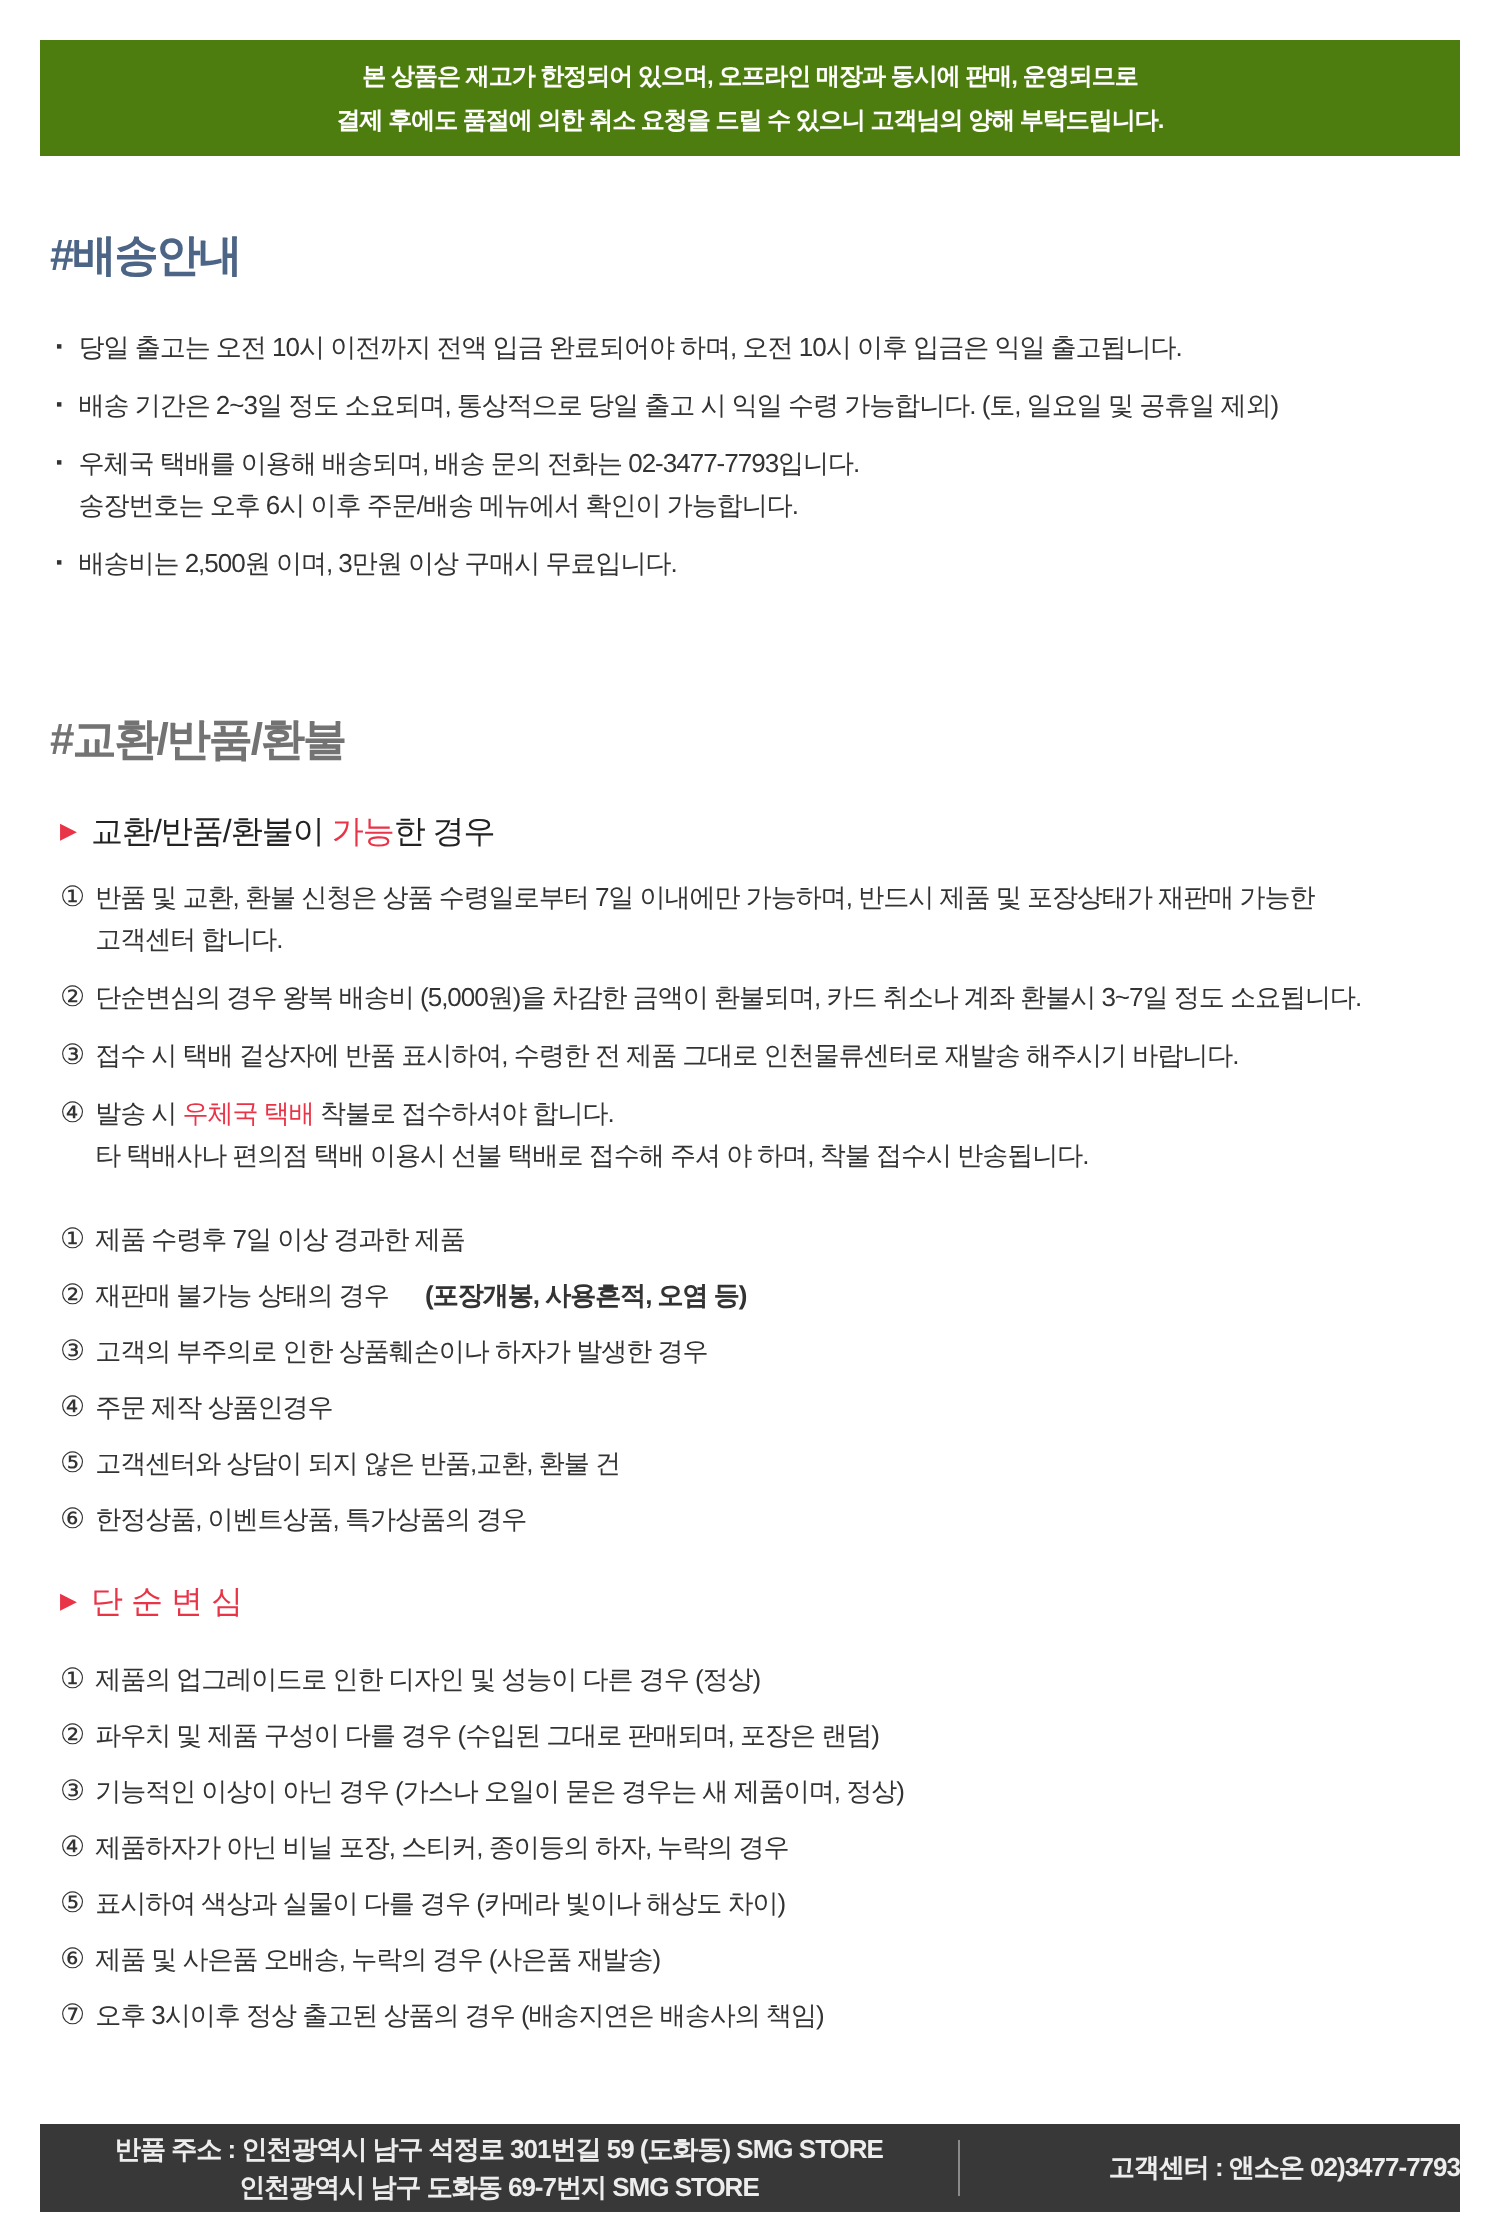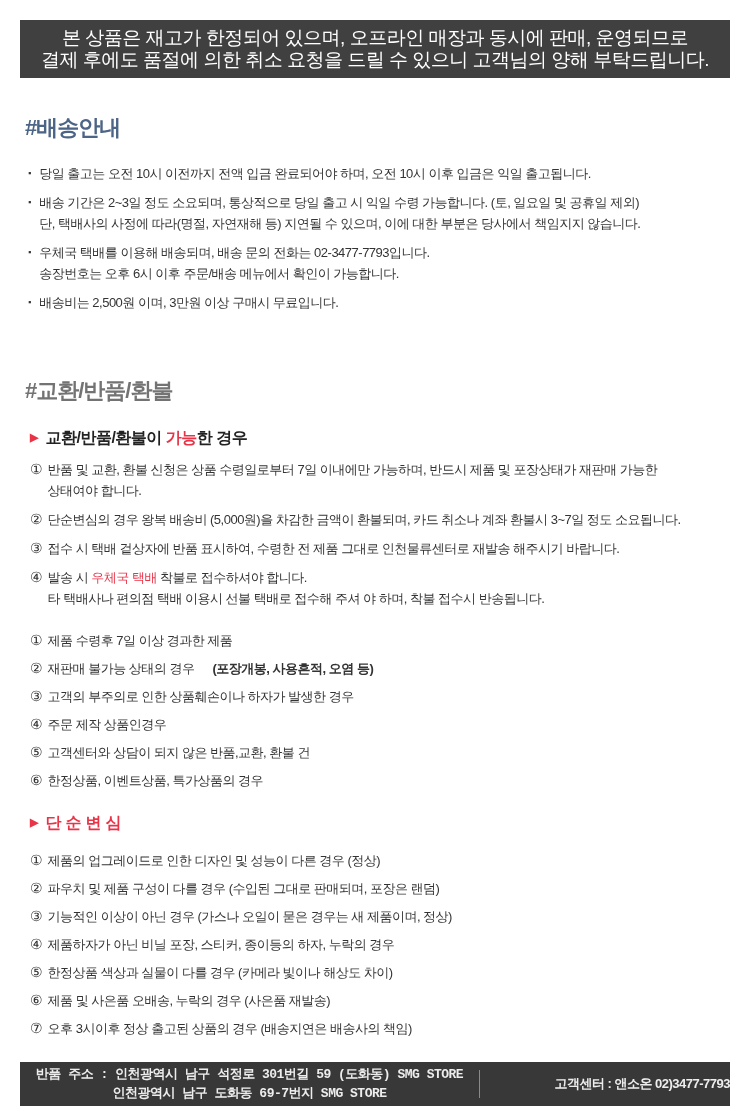--- a/index.html
+++ b/index.html
@@ -4,22 +4,22 @@
 <style>
   html,body { margin:0; padding:0; }
   body {
     width:750px; height:1110px; background:#ffffff; overflow:hidden;
     font-family:"Liberation Sans", sans-serif; color:#333333; position:relative;
   }
   .page { position:relative; width:750px; height:1110px; }
 
   
   .banner {
-    margin:20px 20px 0 20px; background:#404040; color:#ffffff;
-    text-align:center; font-weight:normal; font-size:19px; line-height:22px;
+    margin:20px 20px 0 20px; background:#4d7c0f; color:#ffffff;
+    text-align:center; font-weight:bold; font-size:12px; line-height:22px;
     padding:7px 0 7px 0; letter-spacing:-0.5px;
   }
 
   
   h1 { margin:0; font-weight:800; font-size:22px; line-height:36px; letter-spacing:-1px; }
   .h-blue { color:#4c6485; margin:32px 0 0 25px; }
   .h-red  { color:#737373; margin:60px 0 0 25px; }
 
   
   .bullets { margin:17px 12px 0 28px; }
@@ -27,40 +27,40 @@
   .b-item.two { margin-bottom:8px; }
   .sq { font-size:9px; line-height:21px; margin-right:8px; color:#333333; flex:0 0 auto; }
   .line { font-size:13px; line-height:21px; letter-spacing:-0.5px; white-space:nowrap; }
 
   
   .subsec { margin-left:30px; margin-right:12px; }
   .subsec.possible   { margin-top:17px; }
   .subsec.impossible { margin-top:21px; }
   .subsec.simple     { margin-top:20px; }
   .subhead {
-    font-size:16px; line-height:22px; font-weight:bold; color:#222222;
+    font-size:16px; line-height:22px; font-weight:normal; color:#222222;
     letter-spacing:-0.5px; margin-bottom:10px; white-space:nowrap;
   }
   .subsec.impossible .subhead { margin-bottom:4px; }
   .subsec.simple .subhead { margin-bottom:16px; letter-spacing:4px; color:#e93448; }
   .arrow { color:#e93448; font-size:11px; margin-right:7px; vertical-align:2px; letter-spacing:0; }
   .red { color:#e93448; }
   .bld { font-weight:bold;margin-left:15px; }
 
   .n-item { display:flex; margin-bottom:7px; }
   .subsec.possible .n-item { margin-bottom:8px; }
   .num { font-size:14px; line-height:21px; margin-right:5px; flex:0 0 auto; }
 
   
   .footer {
     position:absolute; left:20px; right:20px; top:1042px; height:44px;
     background:#383838; color:#ededed; display:flex; align-items:center;
     font-weight:bold; font-size:13px; letter-spacing:-0.5px;
   }
-  .f-left { flex:1 1 auto; text-align:center; line-height:19px; white-space:nowrap;font-family:Liberation Mono, monospace; }
+  .f-left { flex:1 1 auto; text-align:center; line-height:19px; white-space:nowrap; }
   .f-div { flex:0 0 auto; width:1px; height:28px; background:#8a8a8a; }
   .f-right { flex:0 0 auto; width:250px; text-align:right; white-space:nowrap; }
 </style>
 </head>
 <body>
 
 <div class="page">
 
   <div class="banner">
     <div>본 상품은 재고가 한정되어 있으며, 오프라인 매장과 동시에 판매, 운영되므로</div>
@@ -73,21 +73,20 @@
     <div class="b-item">
       <span class="sq">▪</span>
       <div>
           <div class="line">당일 출고는 오전 10시 이전까지 전액 입금 완료되어야 하며, 오전 10시 이후 입금은 익일 출고됩니다.</div>
         </div>
     </div>
     <div class="b-item two">
       <span class="sq">▪</span>
       <div>
         <div class="line">배송 기간은 2~3일 정도 소요되며, 통상적으로 당일 출고 시 익일 수령 가능합니다. (토, 일요일 및 공휴일 제외)</div>
-        <div class="line">단, 택배사의 사정에 따라(명절, 자연재해 등) 지연될 수 있으며, 이에 대한 부분은 당사에서 책임지지 않습니다.</div>
       </div>
     </div>
     <div class="b-item two">
       <span class="sq">▪</span>
       <div>
         <div class="line">우체국 택배를 이용해 배송되며, 배송 문의 전화는 02-3477-7793입니다.</div>
         <div class="line">송장번호는 오후 6시 이후 주문/배송 메뉴에서 확인이 가능합니다.</div>
       </div>
     </div>
     <div class="b-item">
@@ -101,21 +100,21 @@
   <h1 class="h-red">#교환/반품/환불</h1>
 
   <div class="subsec possible">
     <div class="subhead">
       <span class="arrow">▶</span><span>교환/반품/환불이 </span><span class="red">가능</span><span>한 경우</span>
     </div>
     <div class="n-item">
       <span class="num">①</span>
       <div>
         <div class="line">반품 및 교환, 환불 신청은 상품 수령일로부터 7일 이내에만 가능하며, 반드시 제품 및 포장상태가 재판매 가능한</div>
-        <div class="line">상태여야 합니다.</div>
+        <div class="line">고객센터 합니다.</div>
       </div>
     </div>
     <div class="n-item">
       <span class="num">②</span>
       <div>
           <div class="line">단순변심의 경우 왕복 배송비 (5,000원)을 차감한 금액이 환불되며, 카드 취소나 계좌 환불시 3~7일 정도 소요됩니다.</div>
         </div>
     </div>
     <div class="n-item">
       <span class="num">③</span>
@@ -174,21 +173,21 @@
     <div class="n-item">
       <span class="num">③</span>
       <div class="line">기능적인 이상이 아닌 경우 (가스나 오일이 묻은 경우는 새 제품이며, 정상)</div>
     </div>
     <div class="n-item">
       <span class="num">④</span>
       <div class="line">제품하자가 아닌 비닐 포장, 스티커, 종이등의 하자, 누락의 경우</div>
     </div>
     <div class="n-item">
       <span class="num">⑤</span>
-      <div class="line">한정상품 색상과 실물이 다를 경우 (카메라 빛이나 해상도 차이)</div>
+      <div class="line">표시하여 색상과 실물이 다를 경우 (카메라 빛이나 해상도 차이)</div>
     </div>
     <div class="n-item">
       <span class="num">⑥</span>
       <div class="line">제품 및 사은품 오배송, 누락의 경우 (사은품 재발송)</div>
     </div>
     <div class="n-item">
       <span class="num">⑦</span>
       <div class="line">오후 3시이후 정상 출고된 상품의 경우 (배송지연은 배송사의 책임)</div>
     </div>
   </div>

